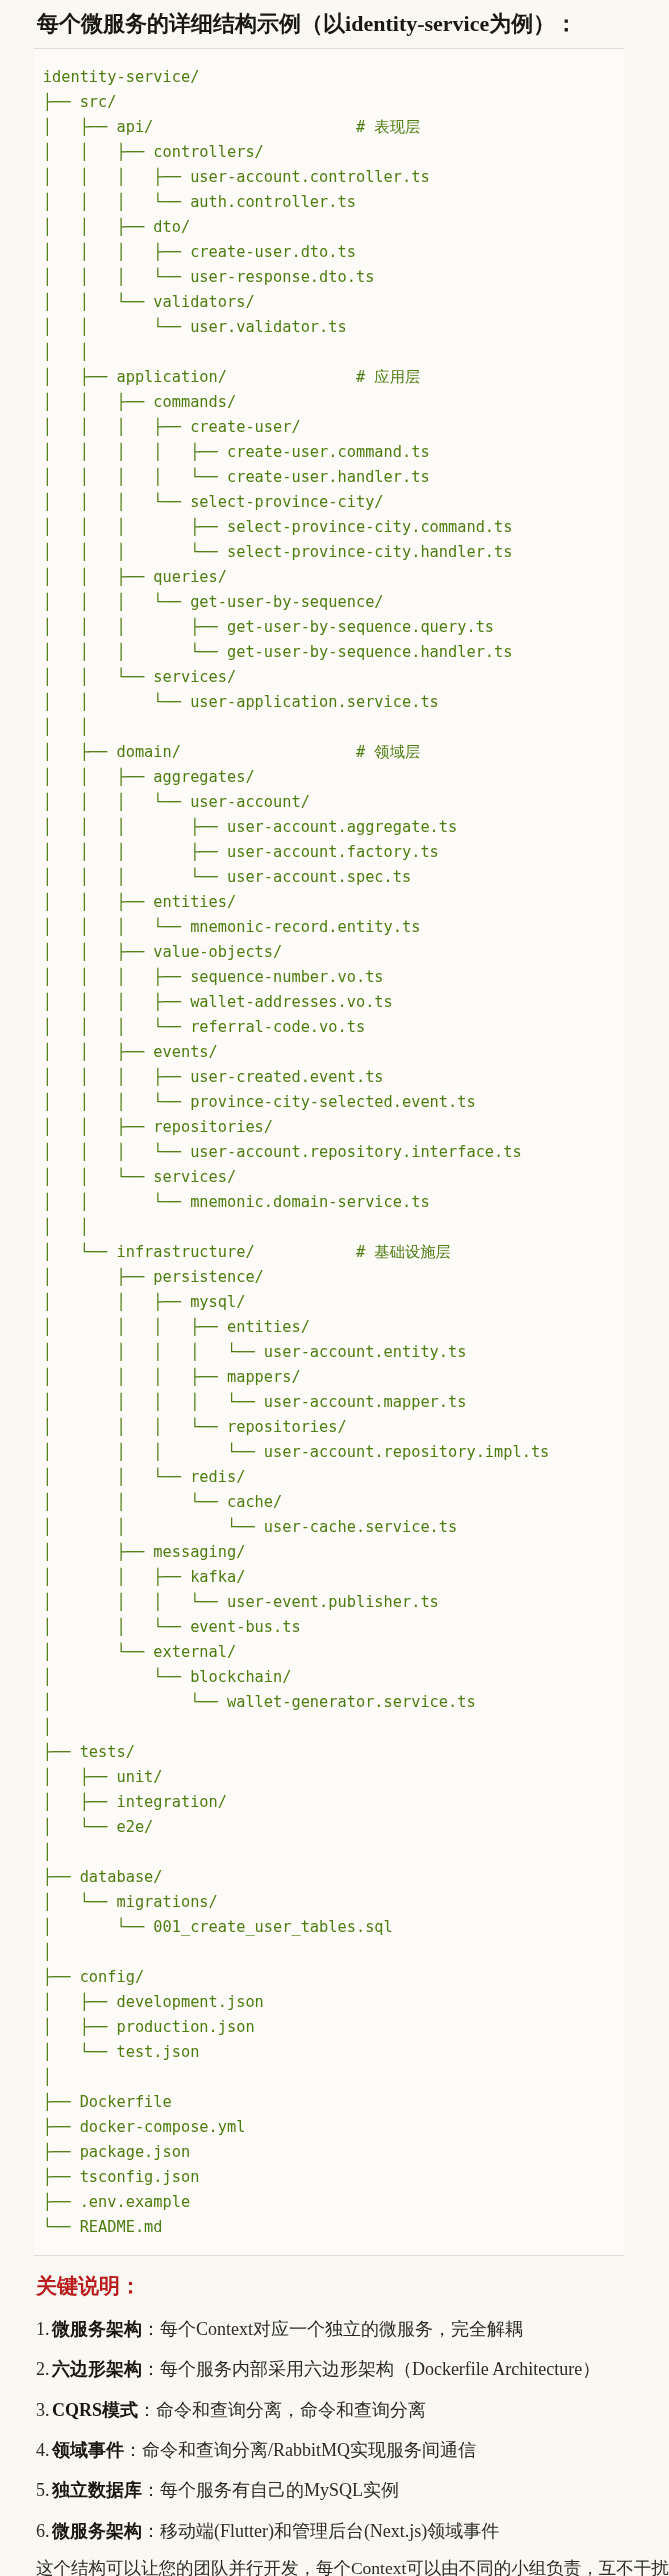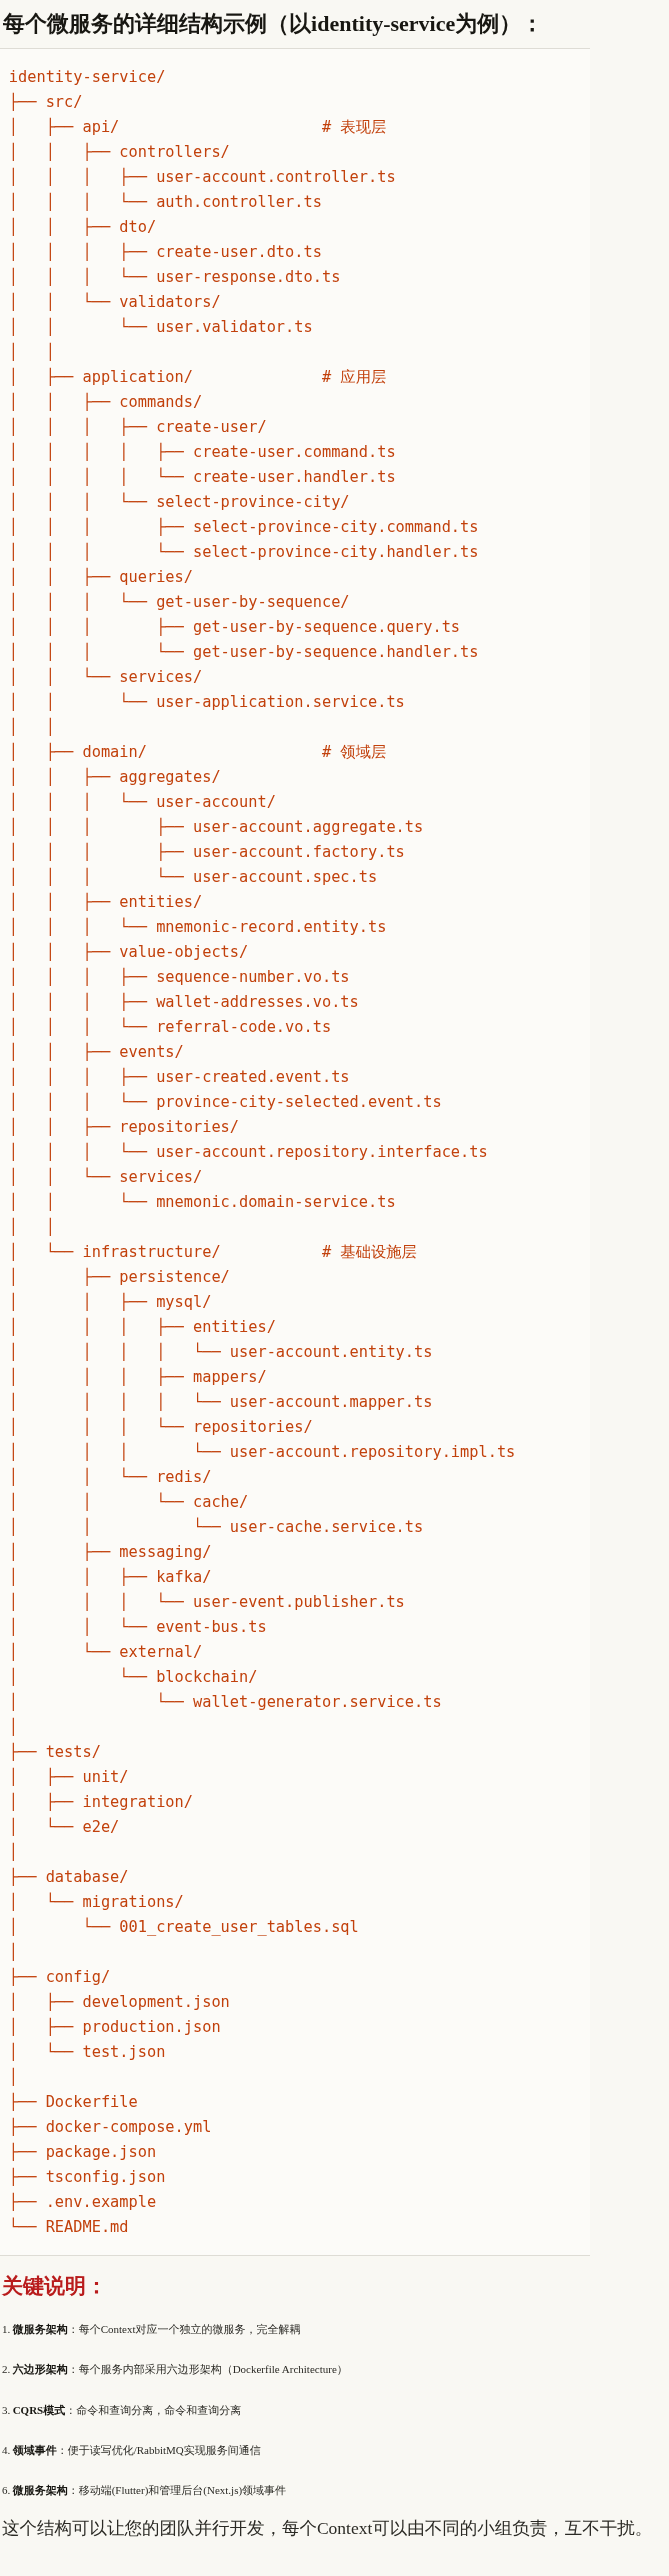--- a/index.html
+++ b/index.html
@@ -4,21 +4,21 @@
 <style>
   html, body { margin: 0; padding: 0; }
   body {
     width: 669px;
     height: 2576px;
     background: #f9f8f3;
     overflow: hidden;
     font-family: "Liberation Serif", serif;
     color: #26251f;
   }
-  .page { width: 590px; height: 2576px; position: relative; }
+  .page { width: 590px; height: 2576px; position: relative; margin-left: 34px; }
 
   
   .title-section {
     height: 48px;
     box-sizing: border-box;
     padding: 10px 10px 0 3.1px;
   }
   .page-title {
     margin: 0;
     font-family: "Liberation Serif", serif;
@@ -36,41 +36,41 @@
     border-top: 0.6px solid #dedcd5;
     border-bottom: 0.6px solid #dedcd5;
     background: #fcfbf8;
     padding: 16.3px 8.8px 15px 8.8px;
   }
   .tree-pre {
     margin: 0;
     font-family: "DejaVu Sans Mono", monospace;
     font-size: 15.3px;
     line-height: 25px;
-    color: #c2410c;
+    color: #4d7c0f;
     white-space: pre;
     letter-spacing: 0;
   }
 
   
   .notes-section {
     box-sizing: border-box;
     padding: 0 8.8px 0 1.9px;
   }
   .notes-heading {
     margin: 17px 0 0 0;
     font-size: 21px;
     line-height: 27.5px;
     font-weight: 700;
     color: #b91c1c;
     font-family: "Liberation Serif", serif;
   }
   .note-item {
     margin: 16.3px 0 0 0;
-    font-size: 11px;
+    font-size: 18px;
     line-height: 24px;
     color: #2b2a25;
     white-space: nowrap;
   }
   .note-item .num {
     font-family: "Liberation Serif", serif;
     margin-right: 2.5px;
   }
   .note-item .term {
     font-weight: 700;
@@ -198,23 +198,26 @@
 
     <div class="note-item">
       <span class="num">2.</span><span class="term">六边形架构</span><span class="desc">：每个服务内部采用六边形架构（Dockerfile Architecture）</span>
     </div>
 
     <div class="note-item">
       <span class="num">3.</span><span class="term">CQRS模式</span><span class="desc">：命令和查询分离，命令和查询分离</span>
     </div>
 
     <div class="note-item">
-      <span class="num">4.</span><span class="term">领域事件</span><span class="desc">：便于读写优化/RabbitMQ实现服务间通信</span>
-    </div>
-
+      <span class="num">4.</span><span class="term">领域事件</span><span class="desc">：命令和查询分离/RabbitMQ实现服务间通信</span>
+    </div>
+
+    <div class="note-item">
+      <span class="num">5.</span><span class="term">独立数据库</span><span class="desc">：每个服务有自己的MySQL实例</span>
+    </div>
 
     <div class="note-item">
       <span class="num">6.</span><span class="term">微服务架构</span><span class="desc">：移动端(Flutter)和管理后台(Next.js)领域事件</span>
     </div>
 
     <p class="closing-paragraph">这个结构可以让您的团队并行开发，每个Context可以由不同的小组负责，互不干扰。</p>
   </div>
 
 </div>
 

